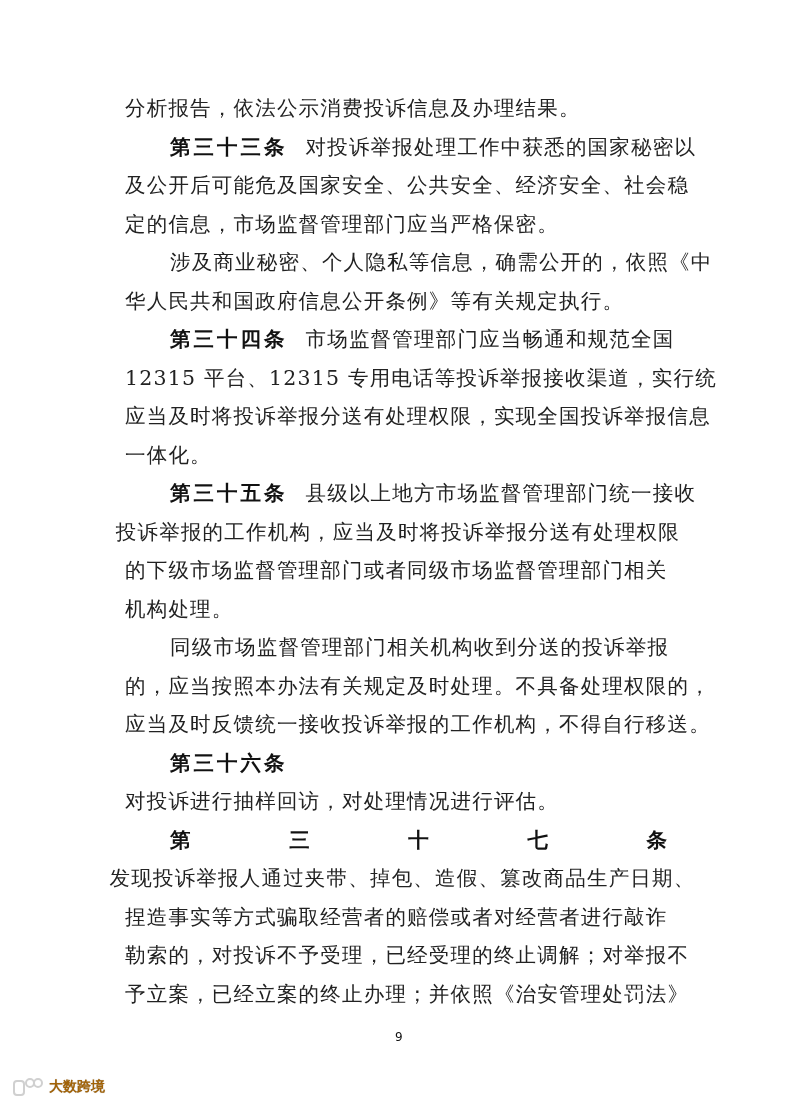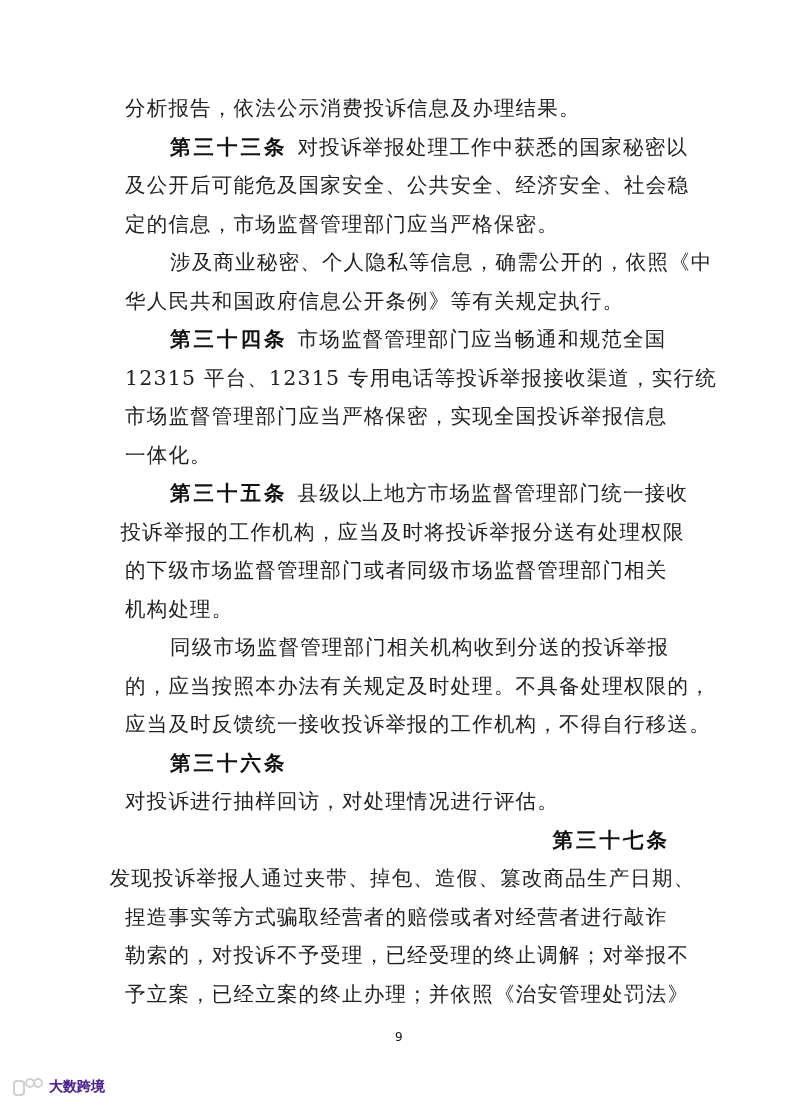--- a/index.html
+++ b/index.html
@@ -1,27 +1,27 @@
 <!DOCTYPE html>
 <html><head>
 <meta charset="utf-8">
 <style>
   html, body { margin: 0; padding: 0; background: #ffffff; }
   body { width: 789px; height: 1107px; position: relative; overflow: hidden;
          font-family: "DejaVu Serif", "Liberation Serif", serif; color: #222; }
   .page { position: absolute; left: 7px; top: 0; width: 789px; height: 1107px; background: #fff; }
   .line { position: absolute; left: 118px; width: 555px; height: 38px; line-height: 38px;
           font-size: 20.5px; white-space: nowrap; letter-spacing: 1.2px; }
-  .line.indent { left: 163px; width: 510px; }
+  .line.indent { left: 163px; width: 510px; gap: 8px; }
   .line.justify { text-align: justify; text-align-last: justify; }
   .art { font-weight: bold; color: #111; font-family: "DejaVu Sans", "Liberation Sans", sans-serif; letter-spacing: 3px; margin-right: 10px; }
   .pageno { position: absolute; left: 388px; top: 1030px; font-size: 12px; color: #111;
             font-family: "DejaVu Sans", "Liberation Sans", sans-serif; }
   .watermark { position: absolute; left: 6px; top: 1078px; display: flex; align-items: center; gap: 6px;
-               color: #4c1d95; font-family: "DejaVu Sans", "Liberation Sans", sans-serif; font-size: 14px;
+               color: #a16207; font-family: "DejaVu Sans", "Liberation Sans", sans-serif; font-size: 14px;
                font-weight: bold; text-shadow: 0 0 1px #bbb; }
   .wm-logo { width: 30px; height: 18px; position: relative; }
   .wm-logo span { position: absolute; border: 2px solid #d0d0d0; border-radius: 50%; }
 </style>
 </head>
 <body>
 
 <div class="page">
   <div id="lines">
 
@@ -39,48 +39,48 @@
       </div>
     <div class="line" style="top:282px;"><span>华人民共和国政府信息公开条例》等有关规定执行。</span></div>
     <div class="line indent justify" style="top: 320px; display: flex; justify-content: flex-start;">
         <span class="art">第三十四条</span>
         <span>市场监督管理部门应当畅通和规范全国</span>
       </div>
     <div class="line justify" style="top: 359px; display: flex; justify-content: flex-start;">
         <span>12315 平台、12315 专用电话等投诉举报接收渠道，实行统</span>
       </div>
     <div class="line justify" style="top: 397px; display: flex; justify-content: flex-start;">
-        <span>市场监督管理部门应当严格保密，实现全国投诉举报信息</span>
+        <span>应当及时将投诉举报分送有处理权限，实现全国投诉举报信息</span>
       </div>
     <div class="line" style="top:436px;"><span>一体化。</span></div>
     <div class="line indent justify" style="top: 474px; display: flex; justify-content: flex-start;">
         <span class="art">第三十五条</span>
         <span>县级以上地方市场监督管理部门统一接收</span>
       </div>
-    <div class="line justify" style="top: 513px; display: flex; justify-content: center;">
+    <div class="line justify" style="top: 513px; display: flex; justify-content: flex-end;">
         <span>投诉举报的工作机构，应当及时将投诉举报分送有处理权限</span>
       </div>
     <div class="line justify" style="top: 551px; display: flex; justify-content: flex-start;">
         <span>的下级市场监督管理部门或者同级市场监督管理部门相关</span>
       </div>
     <div class="line" style="top:590px;"><span>机构处理。</span></div>
     <div class="line indent justify" style="top: 628px; display: flex; justify-content: flex-start;">
         <span>同级市场监督管理部门相关机构收到分送的投诉举报</span>
       </div>
     <div class="line justify" style="top: 667px; display: flex; justify-content: flex-start;">
         <span>的，应当按照本办法有关规定及时处理。不具备处理权限的，</span>
       </div>
     <div class="line justify" style="top: 705px; display: flex; justify-content: flex-start;">
         <span>应当及时反馈统一接收投诉举报的工作机构，不得自行移送。</span>
       </div>
     <div class="line indent justify" style="top: 744px; display: flex; justify-content: flex-start;">
         <span class="art">第三十六条</span>
       </div>
     <div class="line" style="top:782px;"><span>对投诉进行抽样回访，对处理情况进行评估。</span></div>
-    <div class="line indent justify" style="top: 821px; display: flex; justify-content: flex-end;">
+    <div class="line indent justify" style="top: 821px; display: flex; justify-content: space-between; flex-direction: column;">
         <span class="art">第三十七条</span>
       </div>
     <div class="line justify" style="top: 859px; display: flex; justify-content: center;">
         <span>发现投诉举报人通过夹带、掉包、造假、篡改商品生产日期、</span>
       </div>
     <div class="line justify" style="top: 898px; display: flex; justify-content: flex-start;">
         <span>捏造事实等方式骗取经营者的赔偿或者对经营者进行敲诈</span>
       </div>
     <div class="line justify" style="top: 936px; display: flex; justify-content: flex-start; align-items: flex-end;">
         <span>勒索的，对投诉不予受理，已经受理的终止调解；对举报不</span>

